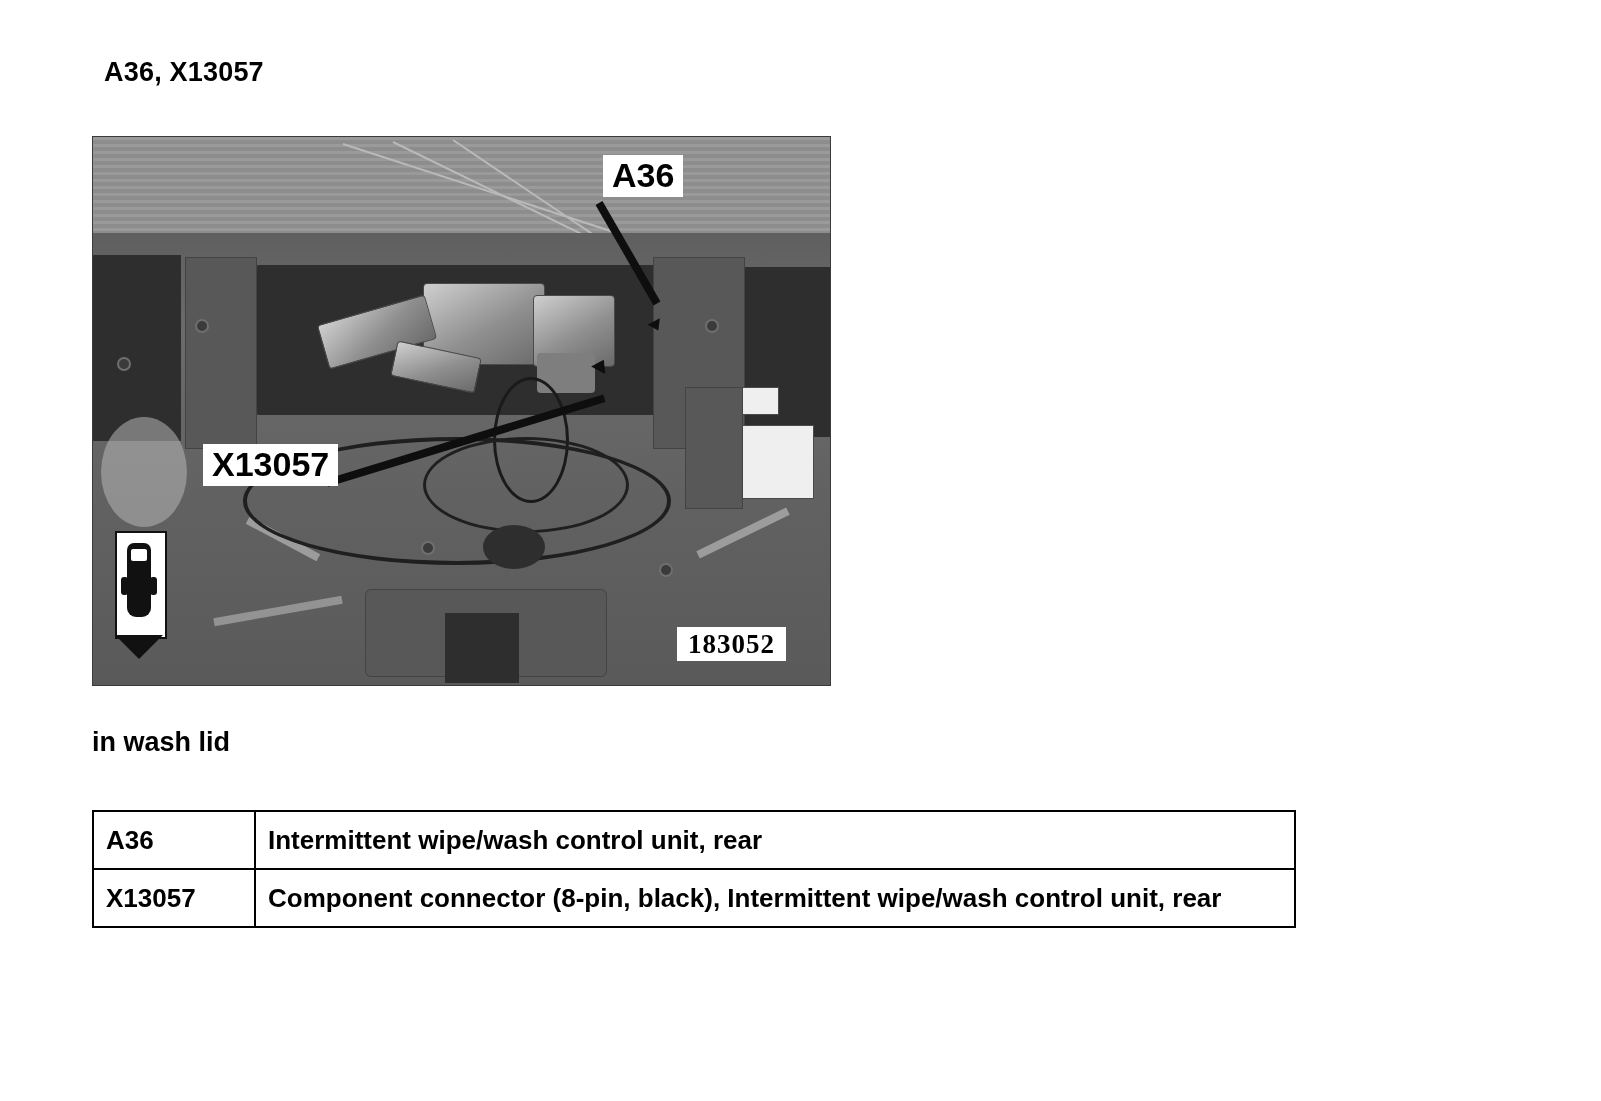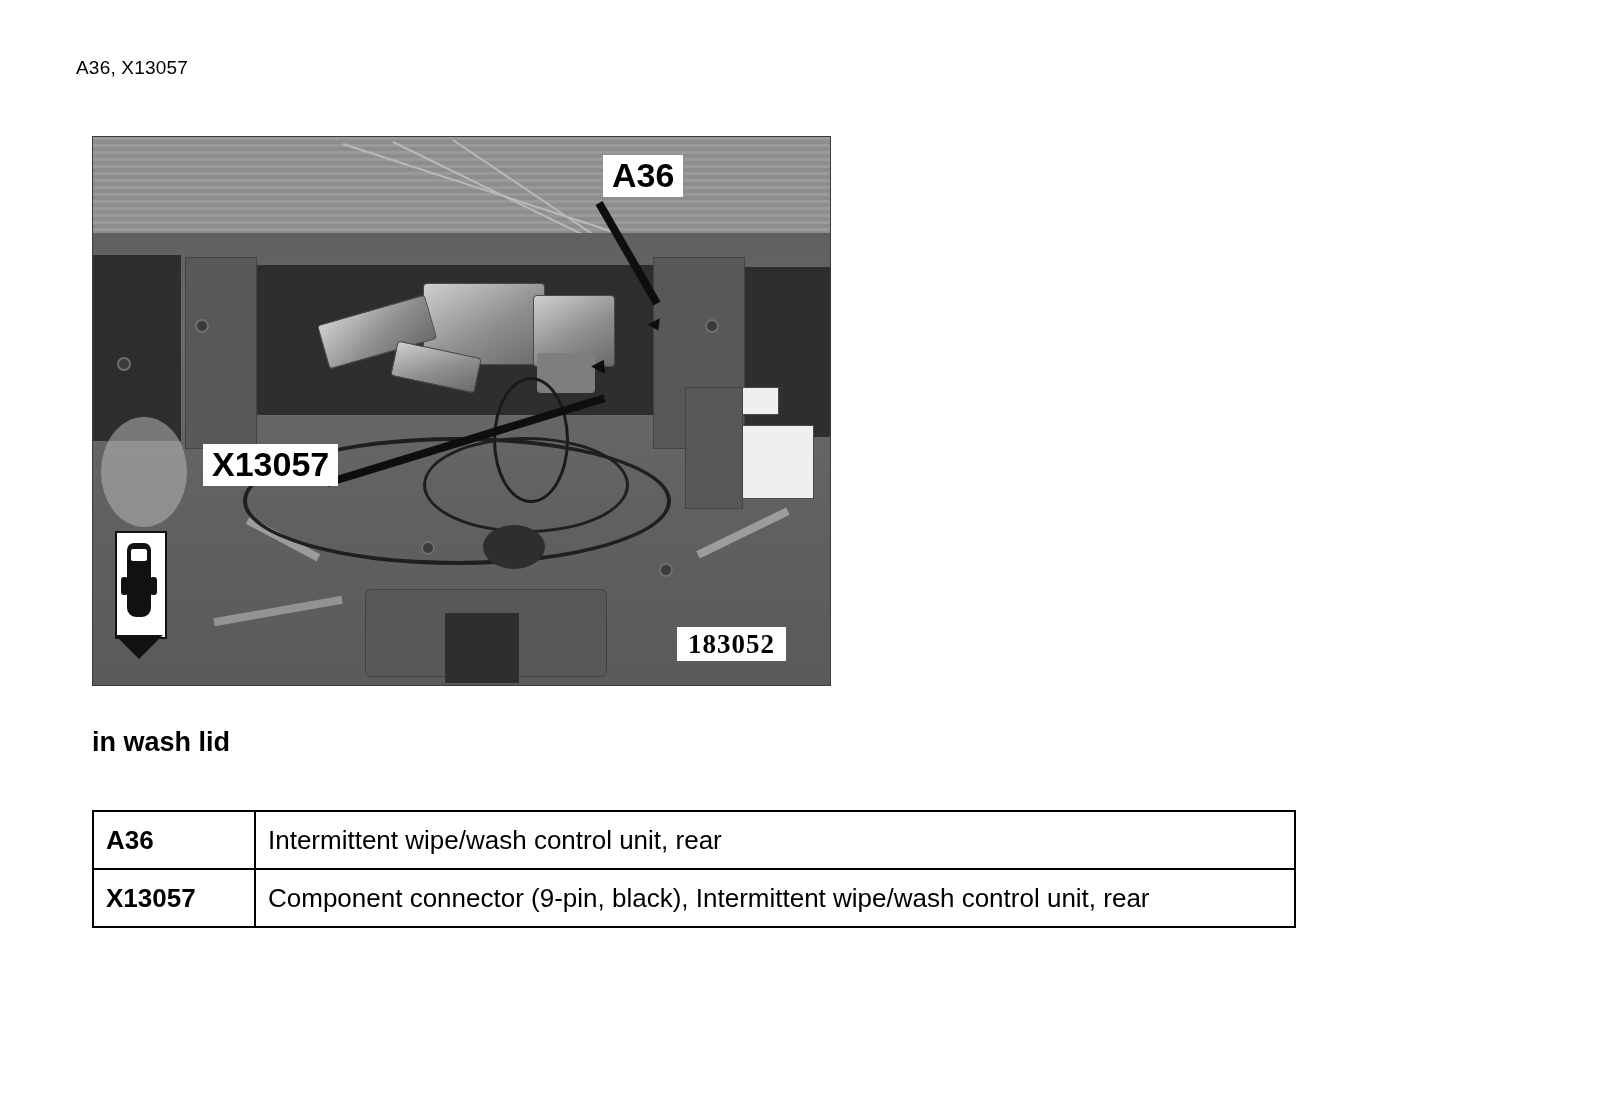--- a/index.html
+++ b/index.html
@@ -18,24 +18,24 @@
 
   .page {
     position: absolute;
     left: 0; top: 0;
     width: 1601px;
     height: 1101px;
   }
 
   .doc-title {
     position: absolute;
-    left: 76px;
+    left: 104px;
     top: 57px;
-    font-size: 19px;
-    font-weight: normal;
+    font-size: 27px;
+    font-weight: bold;
     letter-spacing: 0.2px;
   }
 
   .photo-frame {
     position: absolute;
     left: 92px;
     top: 136px;
     width: 737px;
     height: 548px;
     border: 1px solid #3b3b3b;
@@ -204,21 +204,21 @@
     height: 56px;
     vertical-align: middle;
     font-size: 26px;
     padding: 0 12px;
   }
   .legend-table td.code {
     width: 136px;
     font-weight: bold;
   }
   .legend-table td.desc {
-    font-weight: normal;
+    font-weight: bold;
     margin-left: 42px;
   }
 </style>
 </head>
 <body>
 
 <div class="page">
 
   <div class="doc-title">A36, X13057</div>
 
@@ -293,18 +293,18 @@
   <div class="caption">in wash lid</div>
 
   <table class="legend-table">
     <tbody>
       <tr>
         <td class="code">A36</td>
         <td class="desc">Intermittent wipe/wash control unit, rear</td>
       </tr>
       <tr>
         <td class="code">X13057</td>
-        <td class="desc">Component connector (9-pin, black), Intermittent wipe/wash control unit, rear</td>
+        <td class="desc">Component connector (8-pin, black), Intermittent wipe/wash control unit, rear</td>
       </tr>
     </tbody>
   </table>
 
 </div>
 
 </body></html>

